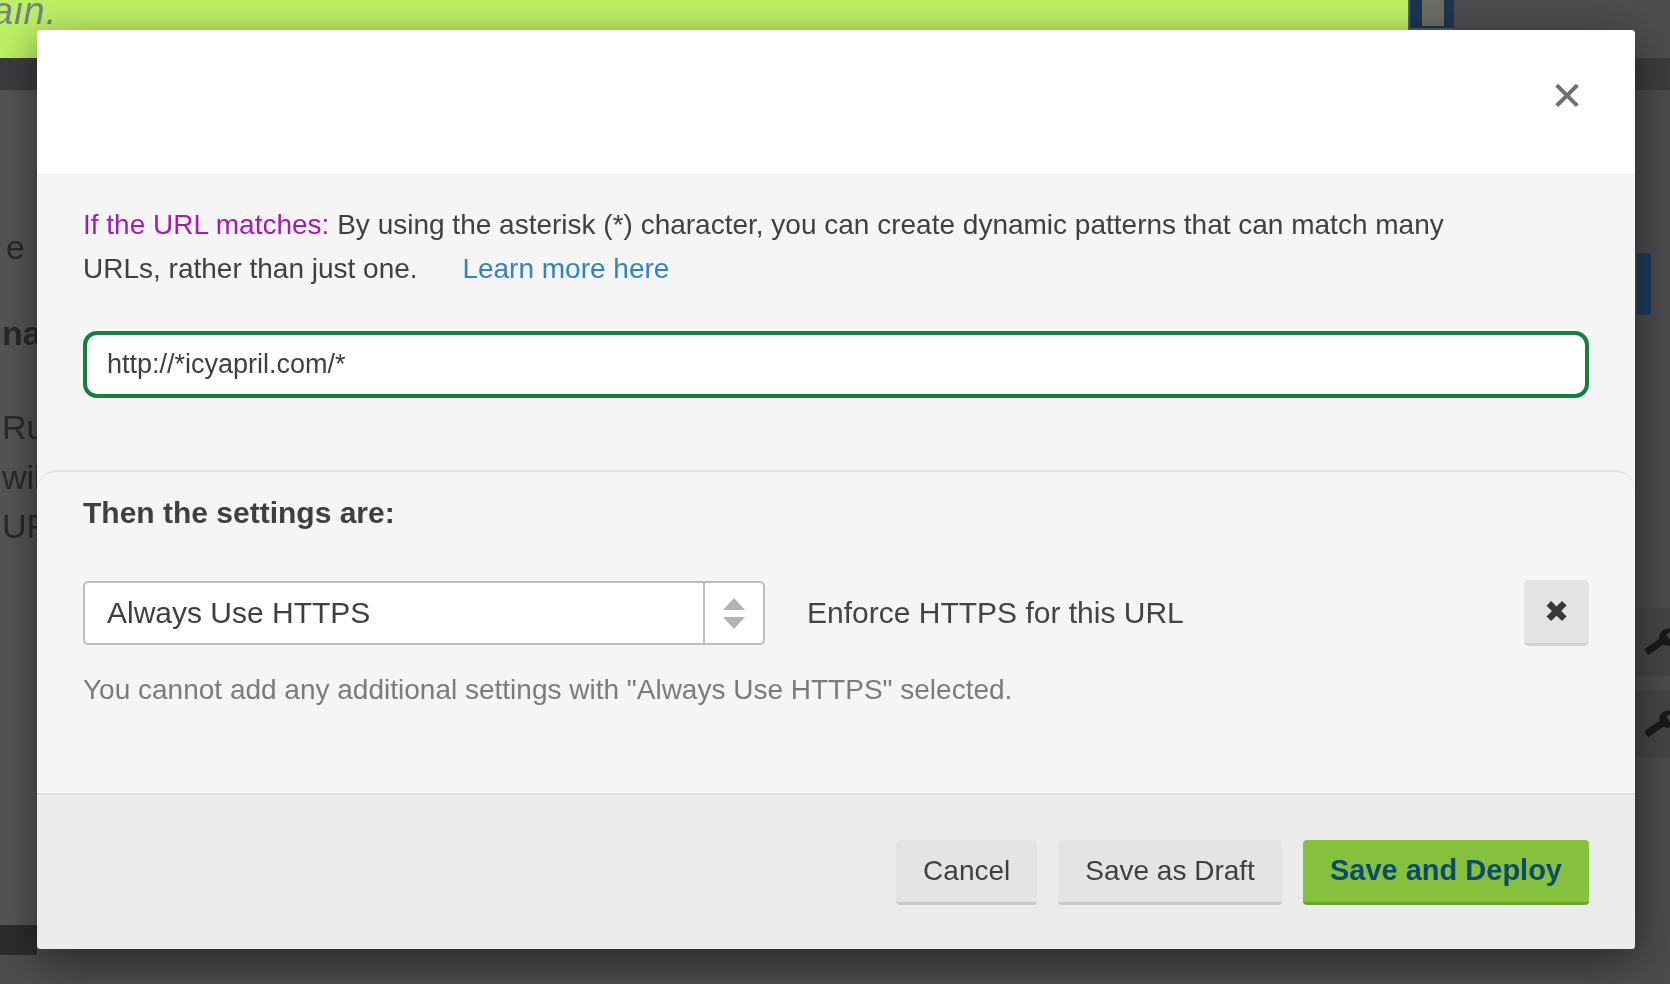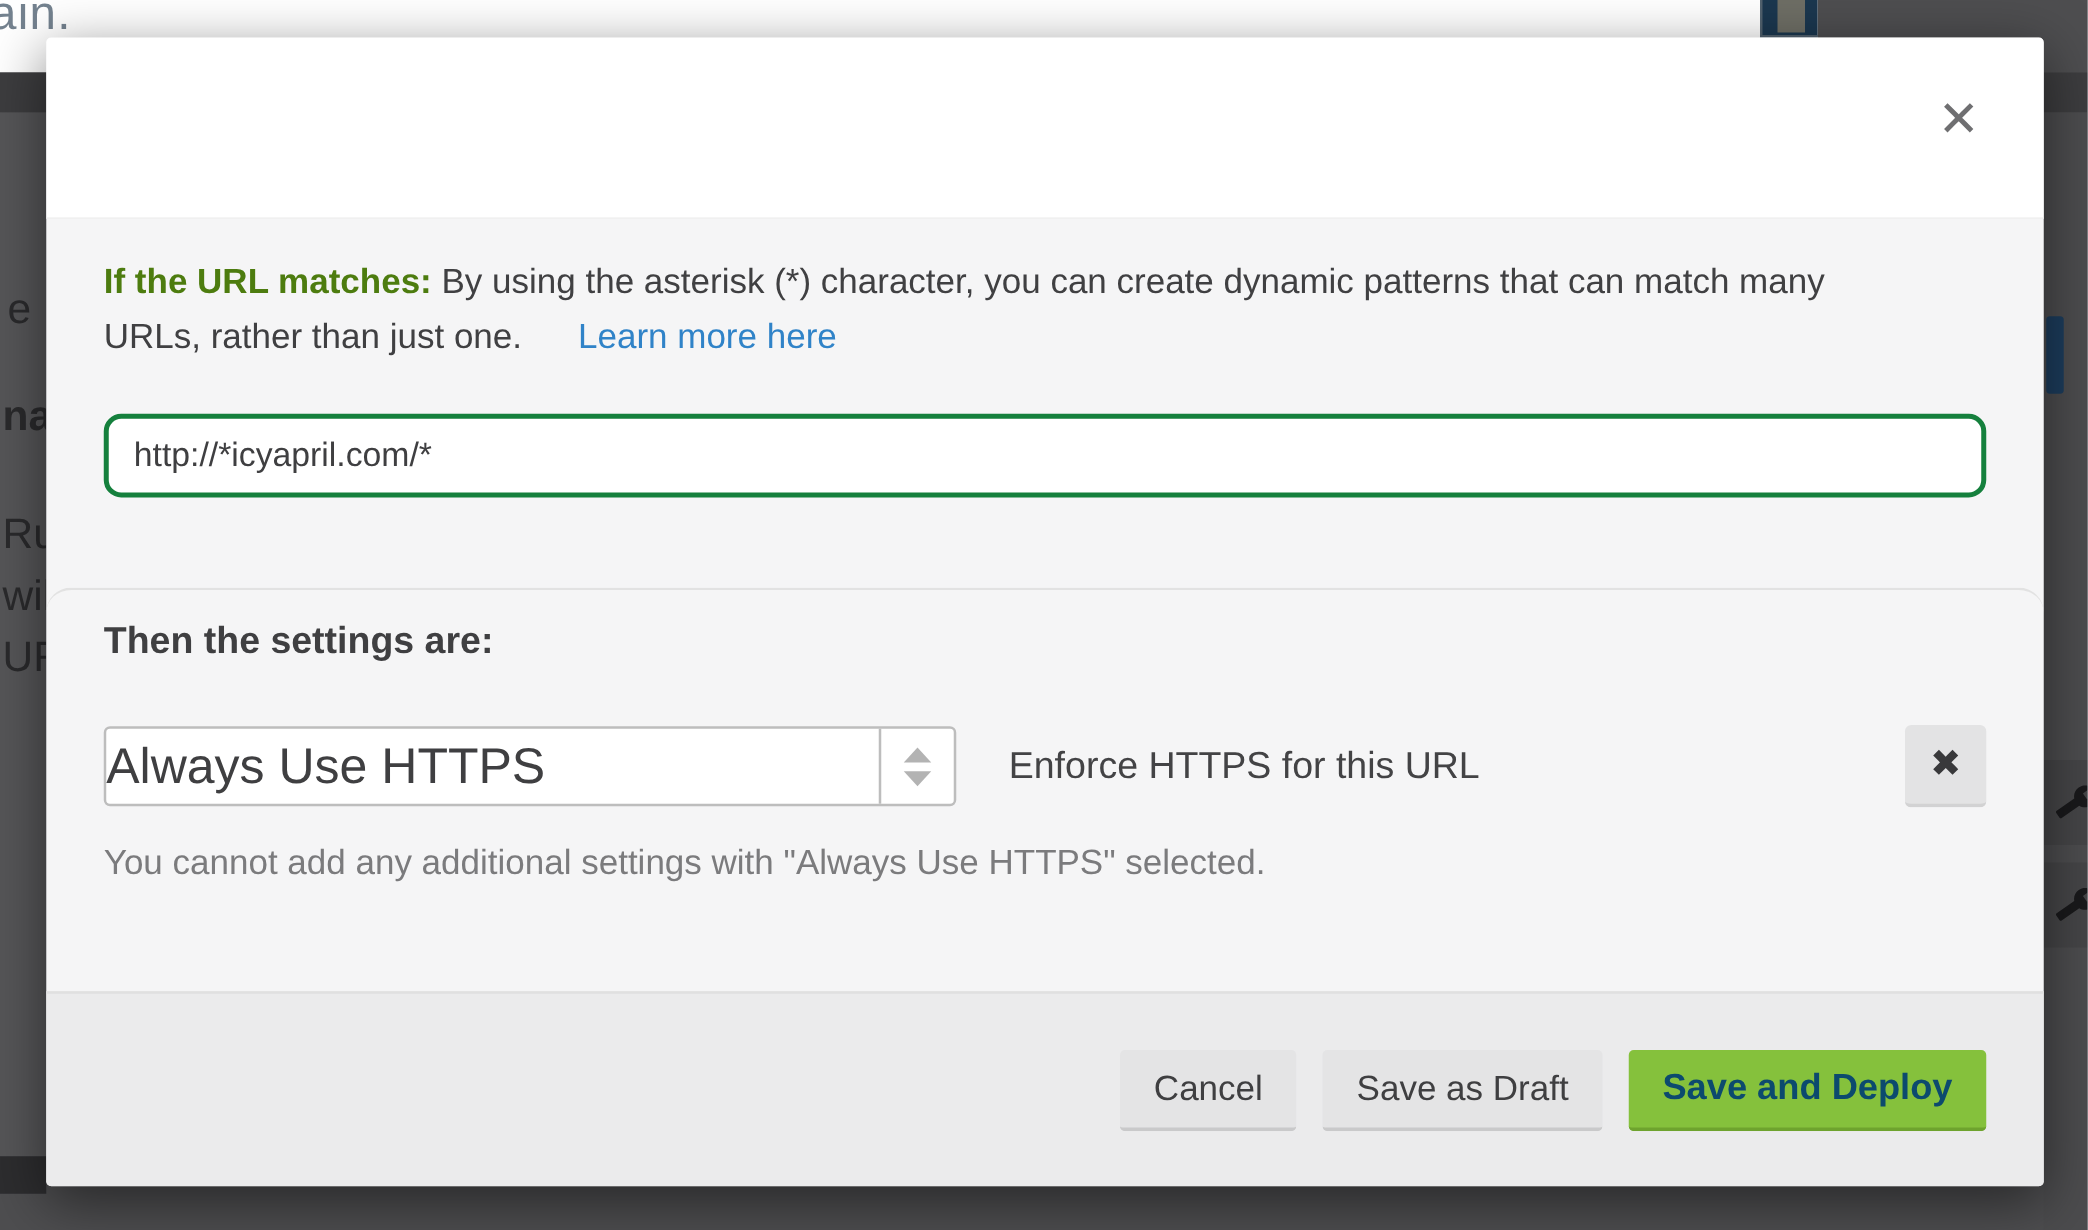--- a/index.html
+++ b/index.html
@@ -1,21 +1,21 @@
 <!DOCTYPE html>
 <html><head>
 <meta charset="utf-8">
 <style>
   * { margin:0; padding:0; box-sizing:border-box; }
   html,body { width:1670px; height:984px; overflow:hidden; }
   body { font-family:"Liberation Sans", sans-serif; background:#3e3e40; }
   .stage { position:relative; width:1670px; height:984px; overflow:hidden; background:#4e4e50; }
 
   
-  .bg-navy { position:absolute; left:0; top:0; width:1454px; height:58px; background:#ffffff; overflow:hidden; }
+  .bg-navy { position:absolute; left:0; top:0; width:1454px; height:58px; background:#bef264; overflow:hidden;font-style:italic; }
   .frag-ain { position:absolute; left:-8px; top:-10px; font-size:38px; color:#74828f; letter-spacing:1px; }
   .bg-layout-icon { position:absolute; left:1408px; top:-16px; width:80px; height:46px; border:2px solid #51616e; background:#1b374f; }
   .bli-a { position:absolute; left:12px; top:14px; width:22px; height:26px; background:#6e6e65; }
   .bli-b { position:absolute; left:44px; top:14px; width:24px; height:10px; background:#75756c; }
   .bli-c { position:absolute; left:44px; top:28px; width:24px; height:10px; background:#6a6a62; }
   .bg-dark-icon { position:absolute; left:1571px; top:-6px; width:24px; height:34px; background:#0e1b29; border-radius:4px; }
   .bg-subband { position:absolute; left:0; top:58px; width:1670px; height:32px; background:#3d3d3f; }
   .bg-left { position:absolute; left:0; top:90px; width:37px; height:860px; background:#565658; overflow:hidden; }
   .bg-left .frag { position:absolute; left:2px; color:#2a2a2c; font-size:34px; white-space:nowrap; }
   .f-e    { top:138px; font-size:50px; color:#343436; left:6px !important; }
@@ -35,32 +35,32 @@
            background:#f5f5f6; border-radius:4px; overflow:hidden;
            box-shadow:0 12px 45px rgba(0,0,0,0.5); }
   .m-header { position:relative; height:145px; background:#ffffff; border-bottom:1px solid #ececec; padding:44px 42px 0 42px; }
   .m-title { font-size:40px; font-weight:400; color:#3f3f41; letter-spacing:-0.5px; }
   .m-close { position:absolute; top:44px; right:46px; width:44px; height:44px; text-align:center;
              font-size:40px; line-height:44px; color:#6f6f71; cursor:pointer; font-weight:300; }
 
   .m-section { padding:0 46px; }
   .s1 { height:295px; }
   .s1 .desc { padding-top:28px; font-size:28px; line-height:44px; color:#404042; max-width:1430px; }
-  .s1 .desc strong { font-weight:bold; color:#4d7c0f; }
+  .s1 .desc strong { font-weight:normal; color:#a21caf; }
   .link { color:#3083c8; text-decoration:none; cursor:pointer;margin-left:37px; }
   .url-input { display:block; margin-top:40px; width:1506px; height:67px; background:#fff;
                border:4px solid #15803d; border-radius:14px; padding:0 20px; font-size:27px;
                color:#3f3f41; font-family:"Liberation Sans", sans-serif; outline:none; }
 
   .s2 { height:323px; border-top:2px solid #e2e2e2;border-radius:20px; }
   .s2 h2 { padding-top:24px; font-size:30px; font-weight:bold; color:#3f3f41; }
   .setting-row { margin-top:50px; display:flex; align-items:center; }
   .select { width:682px; height:64px; background:#fff; border:2px solid #bdbdbd; border-radius:5px;
             display:flex; align-items:center; cursor:pointer; }
-  .select-value { flex:1; font-size:40px; color:#3f3f41; }
+  .select-value { flex:1; padding-left:22px; font-size:30px; color:#3f3f41; }
   .spinner { width:60px; height:100%; border-left:2px solid #bdbdbd; display:flex; flex-direction:column;
              align-items:center; justify-content:center; gap:7px; }
   .tri-up   { width:0; height:0; border-left:11px solid transparent; border-right:11px solid transparent; border-bottom:12px solid #b3b3b3; }
   .tri-down { width:0; height:0; border-left:11px solid transparent; border-right:11px solid transparent; border-top:12px solid #b3b3b3; }
   .setting-desc { margin-left:42px; font-size:30px; color:#434345; }
   .remove-btn { margin-left:auto; width:65px; height:66px; background:#e3e3e4; border:none;
                 border-bottom:3px solid #d2d2d3; border-radius:5px; cursor:pointer;
                 font-size:30px; color:#39393b; line-height:1; }
   .helper { margin-top:28px; font-size:28px; color:#7b7b7d; }
 

